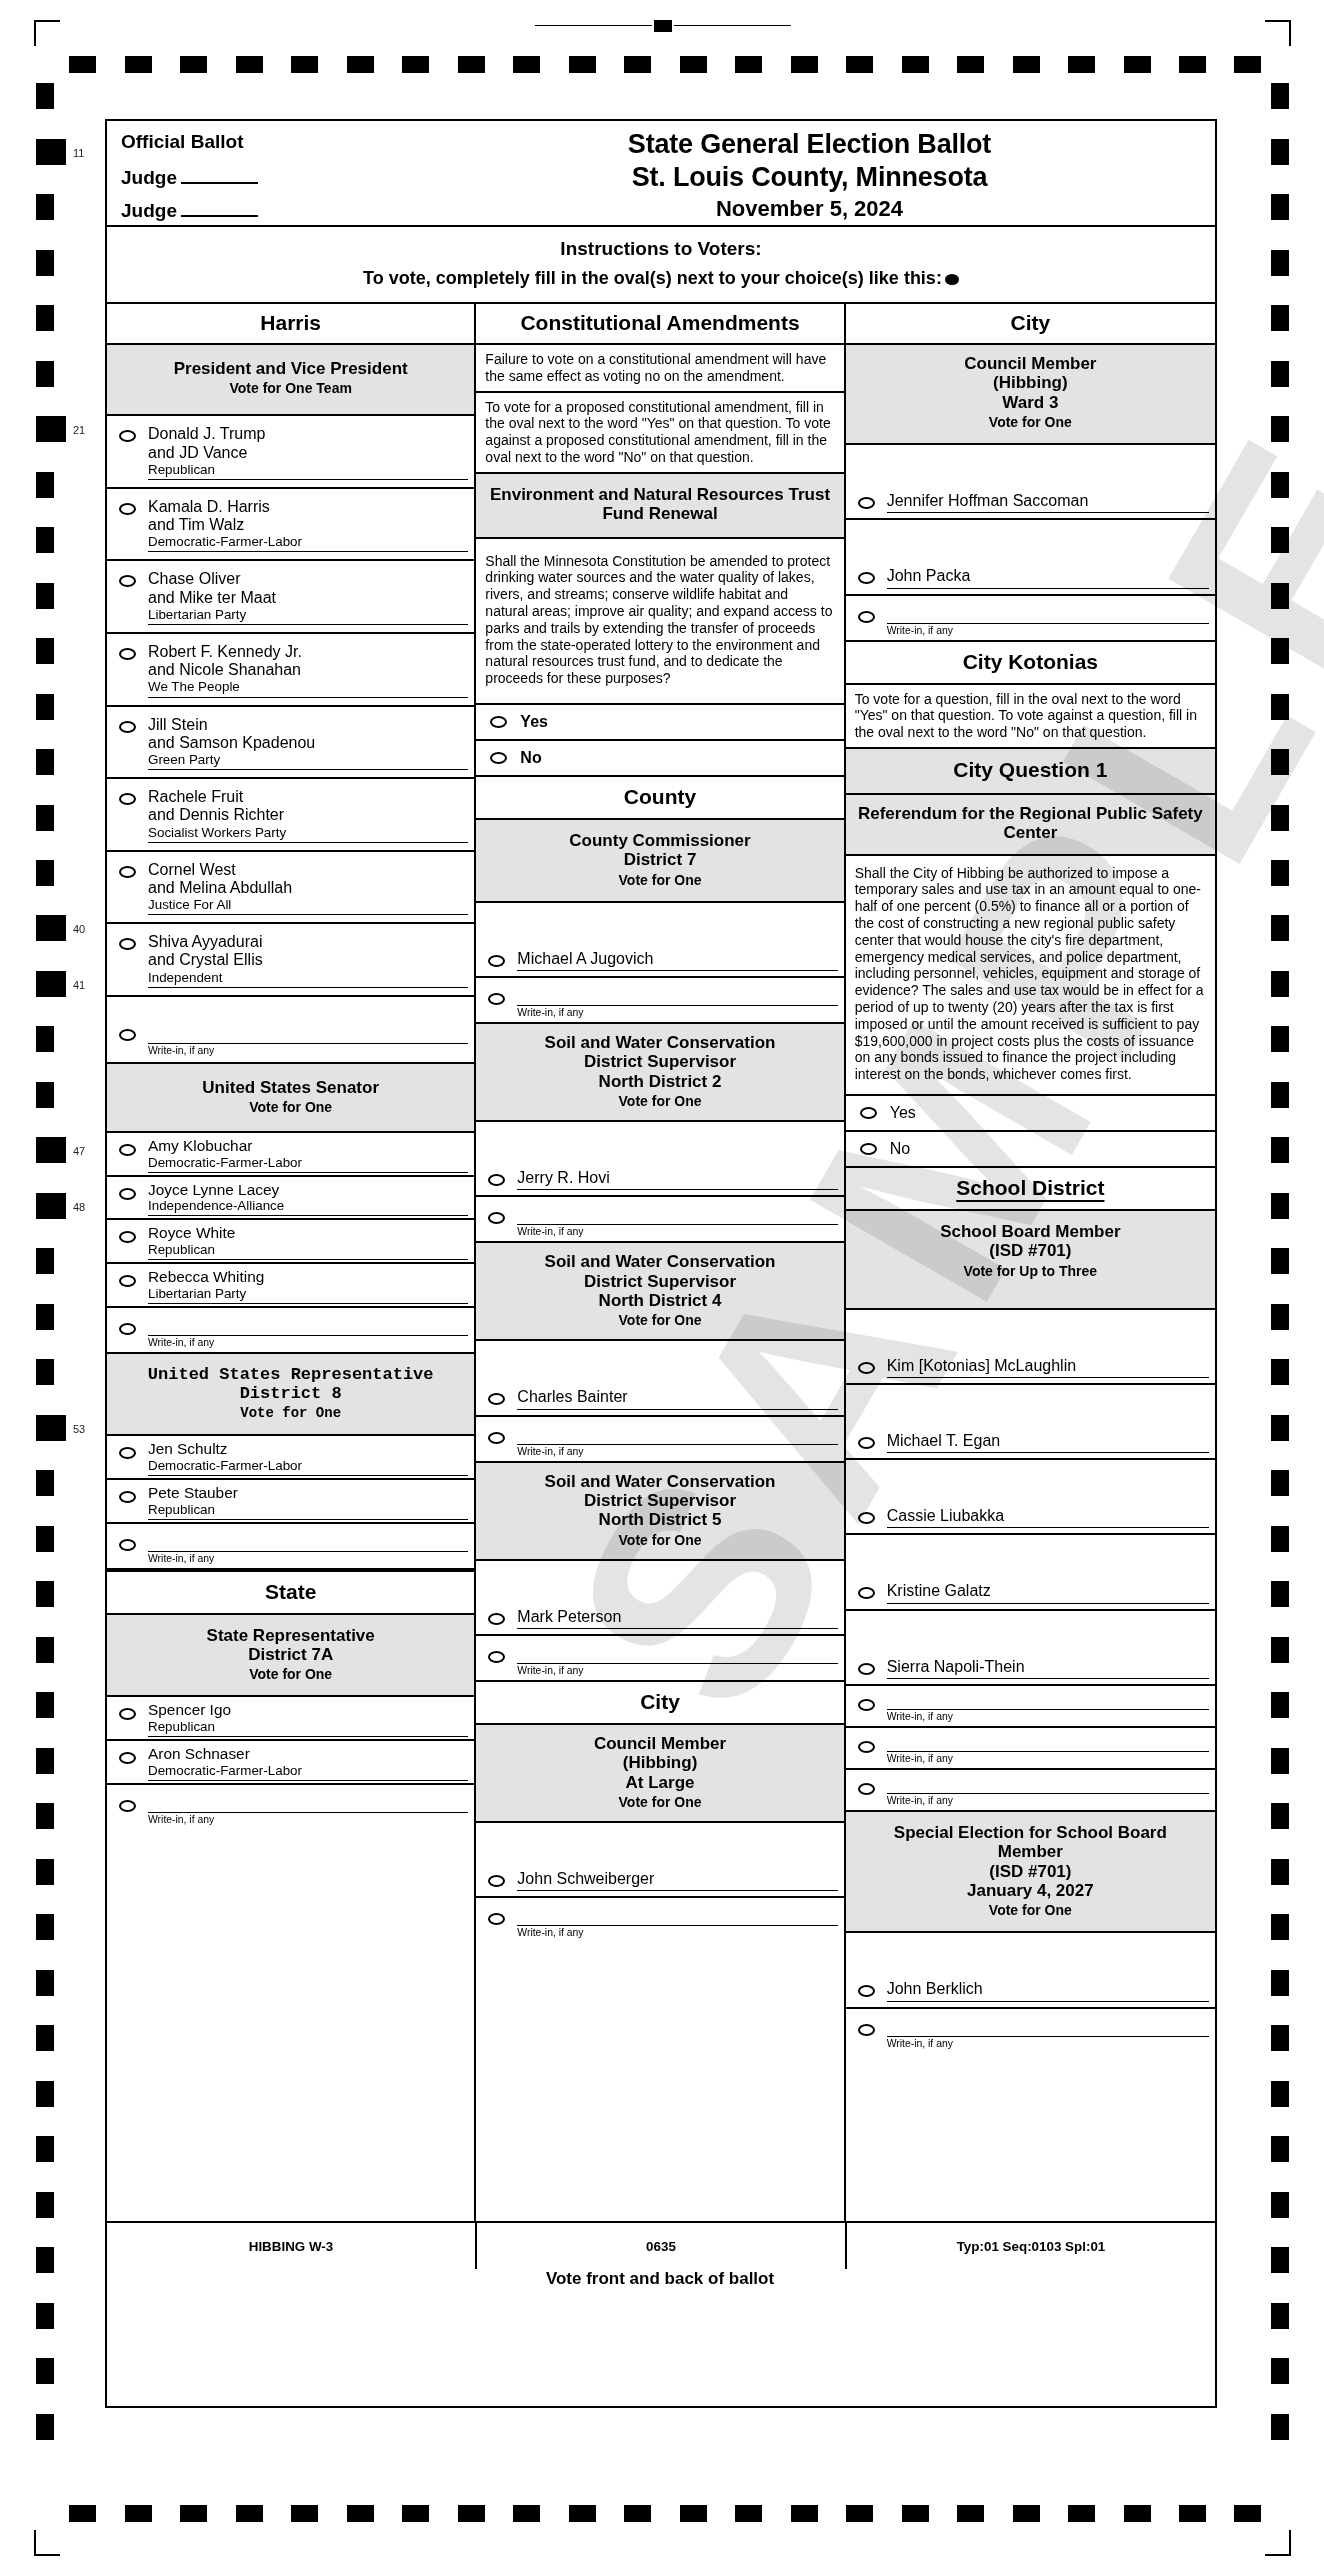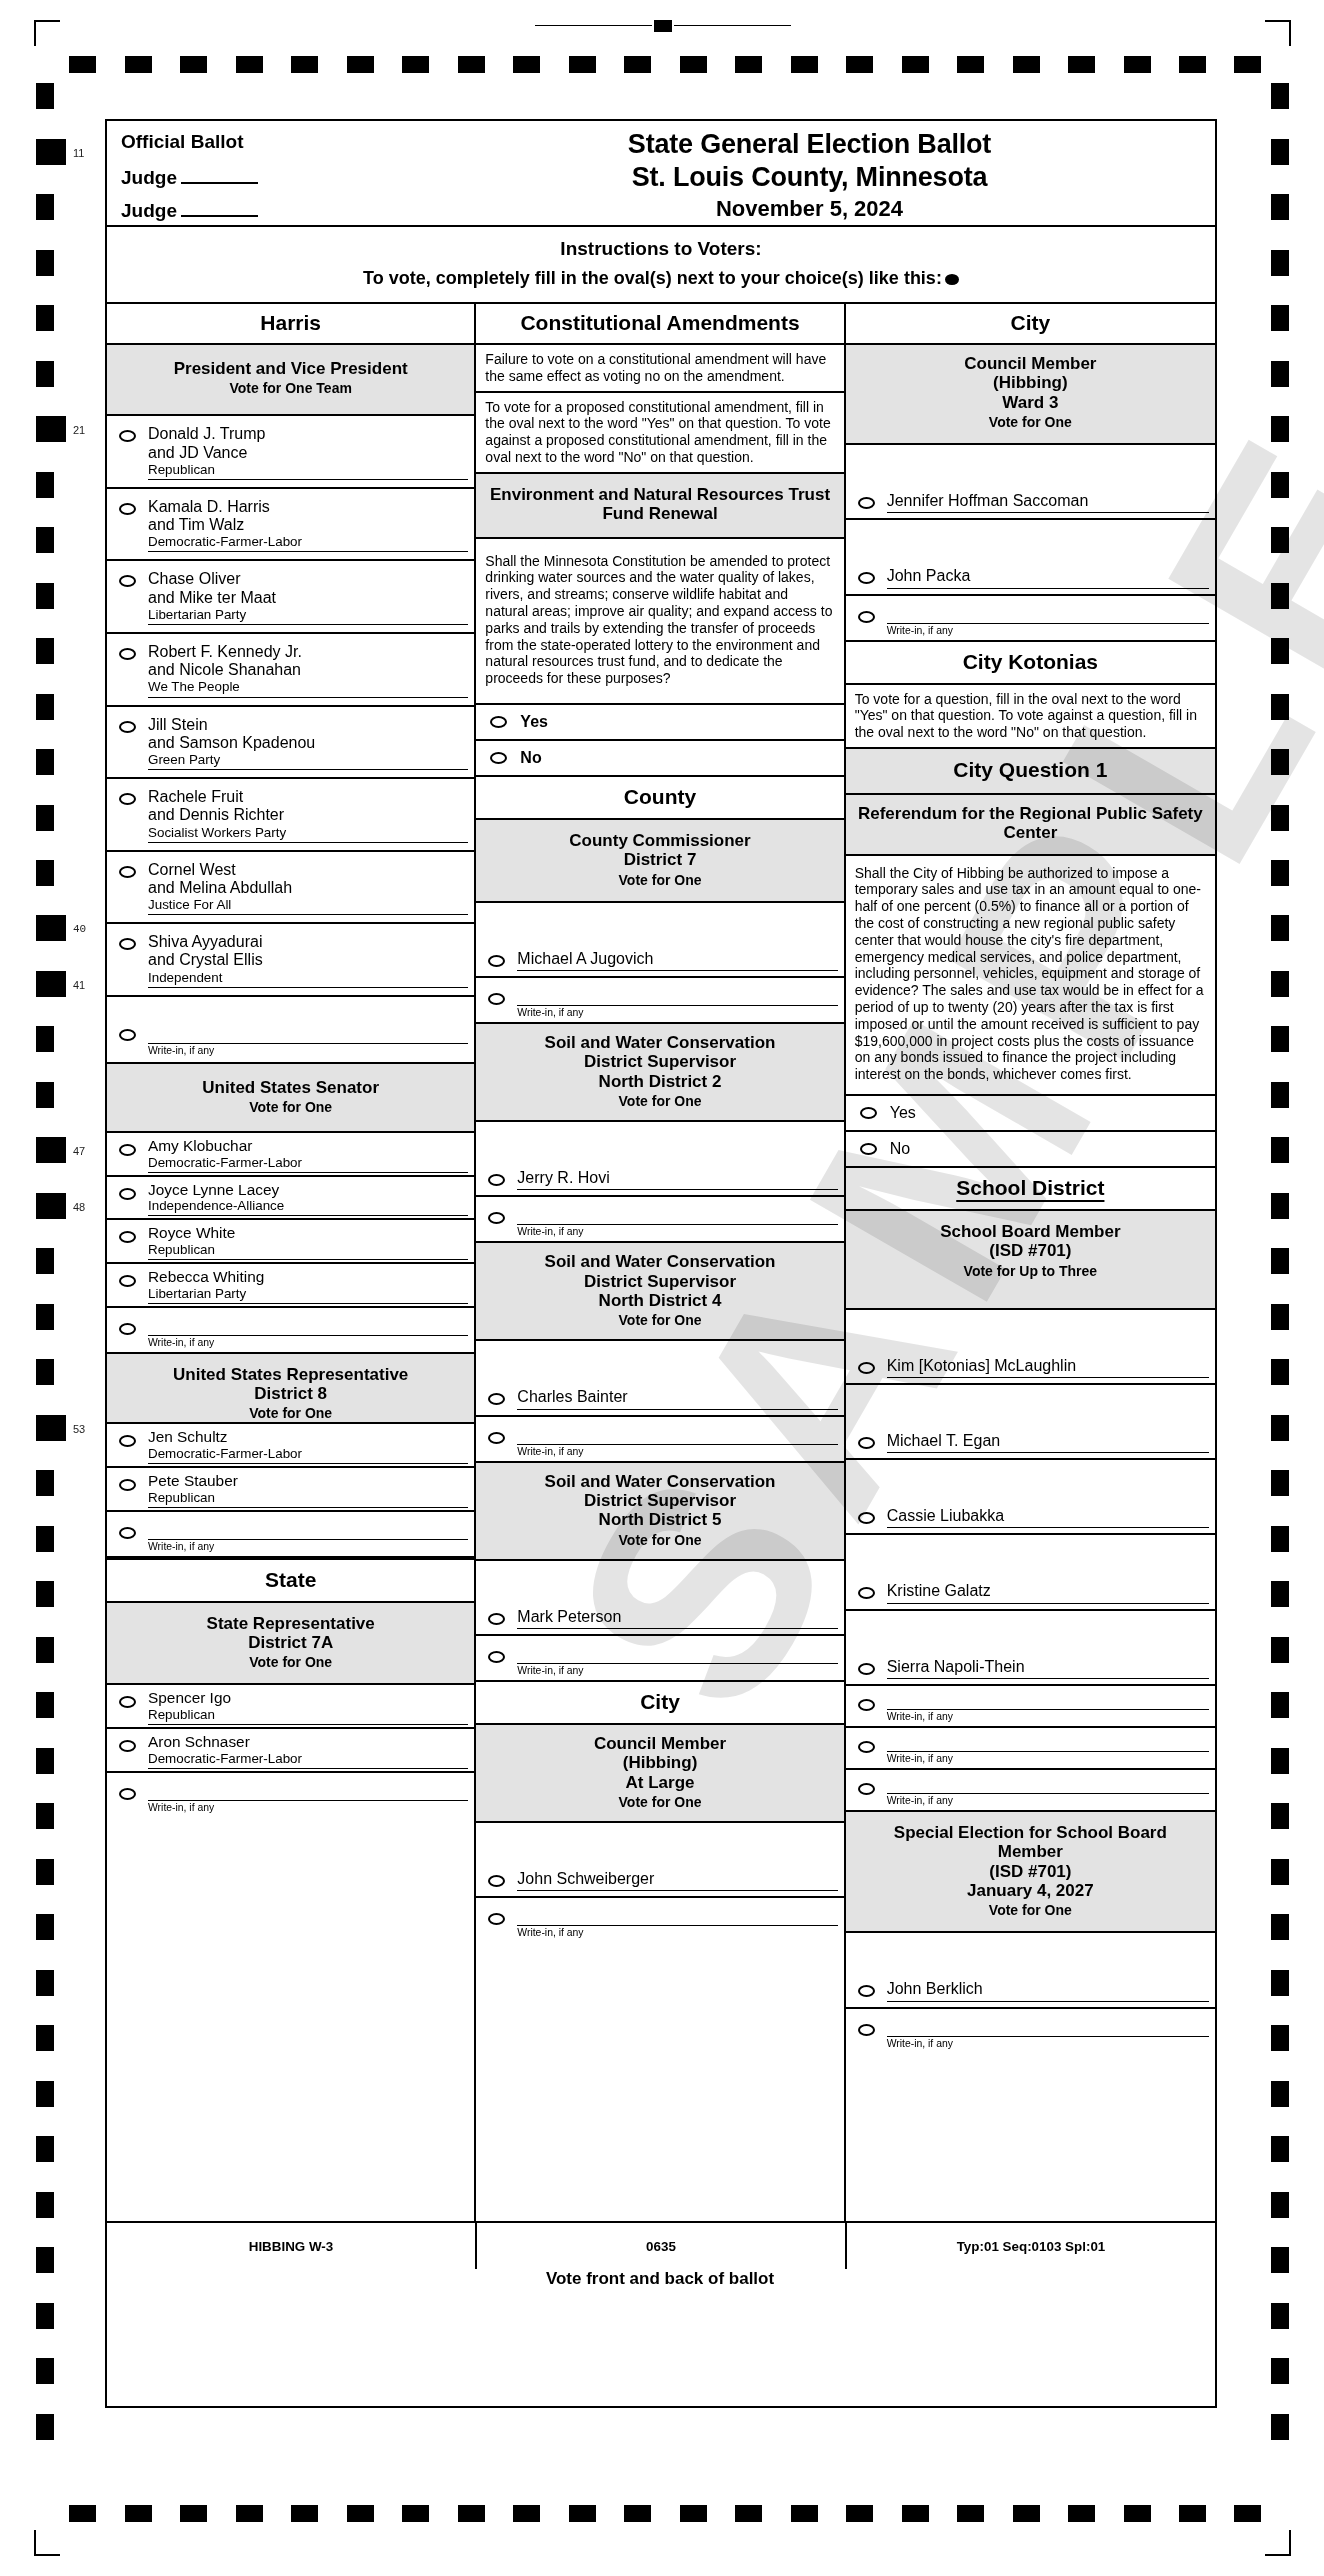--- a/index.html
+++ b/index.html
@@ -387,21 +387,21 @@
           </div>
         </div>
         <div class="cand writein">
           <div class="oval" style="margin-top:8px;"></div>
           <div class="names">
             <div class="rule" style="height:20px;"></div>
             <div class="wi">Write-in, if any</div>
           </div>
         </div>
 
-        <div class="office" style="padding-top:11px;padding-bottom:1px;">
+        <div class="office" style="padding-top:11px;padding-bottom:13px;font-family:Liberation Mono, monospace;">
           <div class="on">United States Representative</div>
           <div class="on">District 8</div>
           <div class="vf">Vote for One</div>
         </div>
         <div class="cand tight">
           <div class="oval"></div>
           <div class="names">
             <div class="n" style="border:none;">Jen Schultz</div>
             <div class="p">Democratic-Farmer-Labor</div>
           </div>
@@ -720,19 +720,19 @@
     </div>
 
   </div>
 
   <div class="wm">
     <span>SAMPLE</span>
   </div>
 
 <div class="ticknum" style="left: 73px; top: 147px;">11</div>
     <div class="ticknum" style="left: 73px; top: 424px;">21</div>
-    <div class="ticknum" style="left: 73px; top: 923px; font-family: Liberation Mono, monospace;">40</div>
+    <div class="ticknum" style="left: 73px; top: 923px;">40</div>
     <div class="ticknum" style="left: 73px; top: 979px; text-align: right;">41</div>
     <div class="ticknum" style="left: 73px; top: 1145px;">47</div>
     <div class="ticknum" style="left: 73px; top: 1201px;">48</div>
     <div class="ticknum" style="left: 73px; top: 1423px;">53</div>
   </div>
 
 
 </body></html>

